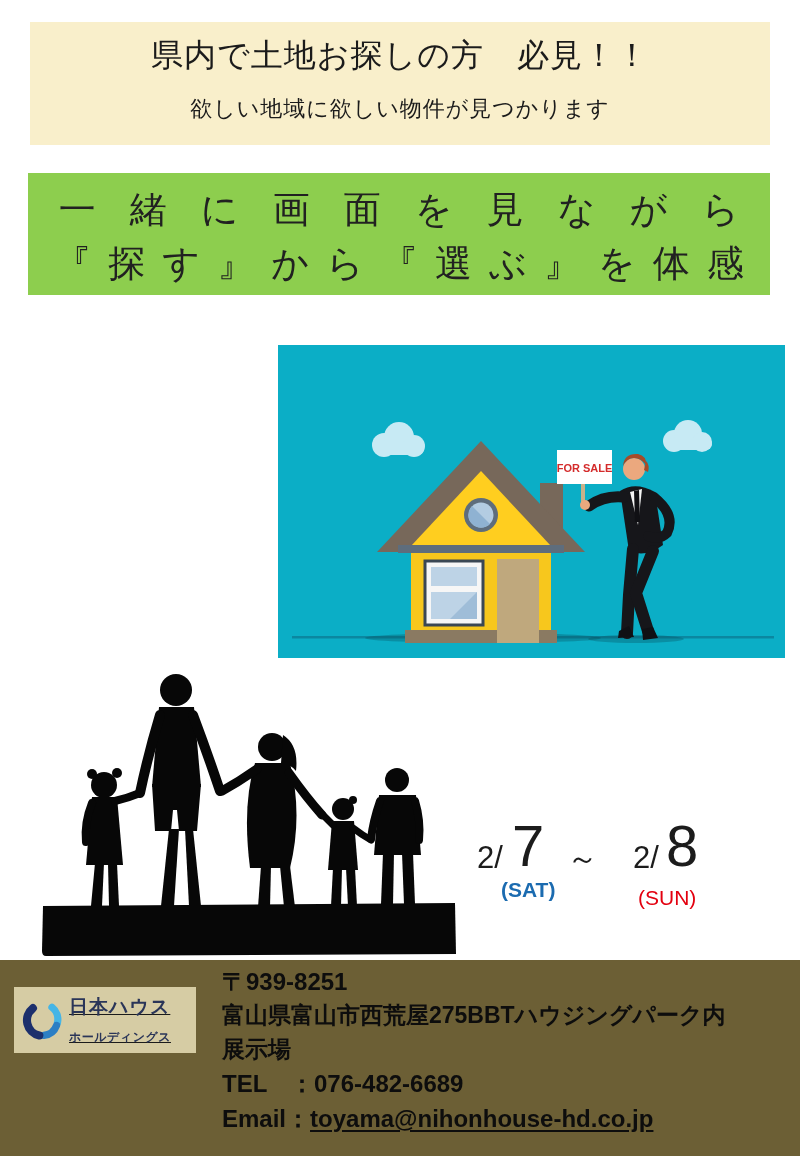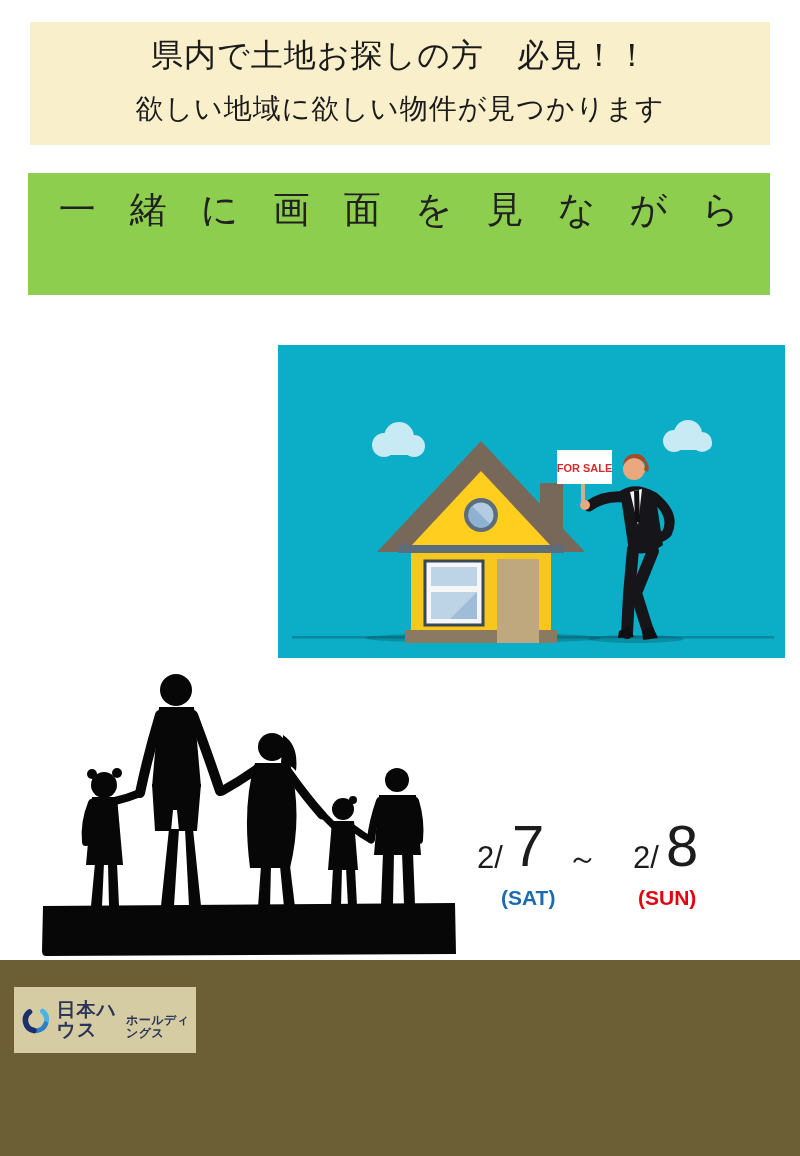--- a/index.html
+++ b/index.html
@@ -10,21 +10,21 @@
     overflow:hidden;
     font-family:"Liberation Sans","DejaVu Sans",sans-serif;
     color:#1b1b1b;
   }
   
   .headline-box{
     position:absolute;left:30px;top:22px;width:740px;height:123px;
     background:#F9EFCB;text-align:center;
   }
   .headline-line1{margin-top:11px;font-size:32px;line-height:44px;font-weight:500;color:#1b1b1b;letter-spacing:1px;text-align:center;}
-  .headline-line2{margin-top:9px;font-size:28px;line-height:46px;font-weight:500;color:#1b1b1b;letter-spacing:1px;}
+  .headline-line2{margin-top:9px;font-size:22px;line-height:46px;font-weight:500;color:#1b1b1b;letter-spacing:1px;}
   
   .green-box{
     position:absolute;left:28px;top:173px;width:742px;height:122px;
     background:#8DCE4E;text-align:center;
   }
   .sub-line{font-size:37px;font-weight:500;color:#212121;}
   .sub-line1{margin-top:13px;line-height:48px;text-decoration:underline;}
   .sub-line2{margin-top:6px;line-height:48px;}
   .ls1{display:inline-block;letter-spacing:.92em;margin-right:-.92em;}
   .ls2{display:inline-block;letter-spacing:.46em;margin-right:-.46em;}
@@ -34,33 +34,33 @@
   
   .family{position:absolute;left:40px;top:663px;width:420px;height:294px;}
   
   .dates{position:absolute;left:455px;top:812px;width:340px;height:145px;}
   .dates span{position:absolute;white-space:nowrap;}
   .d-prefix1{left:22px;top:28px;font-size:31px;color:#1c1c1c;}
   .d-day1{left:57px;top:0px;font-size:58px;color:#1c1c1c;}
   .d-tilde{left:112px;top:26px;font-size:31px;color:#1c1c1c;}
   .d-prefix2{left:178px;top:28px;font-size:31px;color:#1c1c1c;}
   .d-day2{left:211px;top:0px;font-size:58px;color:#1c1c1c;}
-  .d-sat{left:46px;top:74px;font-size:21px;font-weight:700;color:#1B6BB0;}
-  .d-sun{left:183px;top:74px;font-size:21px;font-weight:700;color:#E3000F;}
+  .d-sat{left:46px;top:66px;font-size:21px;font-weight:700;color:#1B6BB0;}
+  .d-sun{left:183px;top:74px;font-size:21px;font-weight:400;color:#E3000F;}
   .d-hours{left:132px;top:103px;font-size:28px;color:#1c1c1c;}
   
   .footer{
     position:absolute;left:0;top:960px;width:800px;height:196px;
     background:#6C5F35;
   }
   .logo-box{
     position:absolute;left:14px;top:27px;width:182px;height:66px;
     background:#D6CCA4;display:flex;align-items:center;gap:7px;padding-left:8px;box-sizing:border-box;
   }
-  .logo-text{display:flex;flex-direction:row;line-height:1.05;}
+  .logo-text{display:flex;flex-direction:column;line-height:1.05;text-decoration:underline;}
   .logo-line1{font-size:19px;font-weight:700;color:#2A3558;letter-spacing:1px;}
   .logo-line2{font-size:12px;font-weight:700;color:#2A3558;letter-spacing:.5px;margin-top:14px;}
   .contact{position:absolute;left:222px;top:5px;color:#0d0d0d;font-weight:700;}
   .c-line{white-space:nowrap;}
   .c-postal{font-size:24px;line-height:33px;}
   .c-addr1{font-size:23px;line-height:34px;}
   .c-addr2{font-size:23px;line-height:34px;}
   .c-tel{font-size:24px;line-height:35px;}
   .c-tel .tel-label{display:inline-block;min-width:68px;}
   .c-email{font-size:24px;line-height:35px;}
@@ -72,20 +72,23 @@
 <div class="page">
 
   <div class="headline-box">
     <div class="headline-line1">県内で土地お探しの方　必見！！</div>
     <div class="headline-line2">欲しい地域に欲しい物件が見つかります</div>
   </div>
 
   <div class="green-box">
     <div class="sub-line sub-line1">
       <span class="ls1">一緒に画面を見ながら</span>
+    </div>
+    <div class="sub-line sub-line2">
+      <span class="ls2">『探す』から『選ぶ』を体感</span>
     </div>
   </div>
 
   <div class="illus">
     <svg viewBox="0 0 507 313" width="507" height="313">
       <rect width="507" height="313" fill="#0BAEC6"></rect>
 
       <rect x="14" y="291" width="482" height="2.5" fill="#0B87A0"></rect>
 
       <g fill="#C7EAF4">
@@ -208,15 +211,26 @@
           <path d="M33,8 A17,17 0 0 1 39,25" stroke="#45B5E6" stroke-width="8"></path>
           <path d="M38,28 A17,17 0 0 1 24,39" stroke="#2C7FC4" stroke-width="8"></path>
           <path d="M19,39 A17,17 0 0 1 12,9" stroke="#1C2F6C" stroke-width="9"></path>
         </g>
       </svg>
       <div class="logo-text">
         <span class="logo-line1">日本ハウス</span>
         <span class="logo-line2">ホールディングス</span>
       </div>
     </div>
+    <div class="contact">
+      <div class="c-line c-postal">〒939-8251</div>
+      <div class="c-line c-addr1">富山県富山市西荒屋275BBTハウジングパーク内</div>
+      <div class="c-line c-addr2">展示場</div>
+      <div class="c-line c-tel">
+        <span class="tel-label">TEL</span><span>：</span><span>076-482-6689</span>
+      </div>
+      <div class="c-line c-email">
+        <span>Email</span><span>：</span><span class="email-link">toyama@nihonhouse-hd.co.jp</span>
+      </div>
+    </div>
   </div>
 
 </div>
 
 </body></html>

